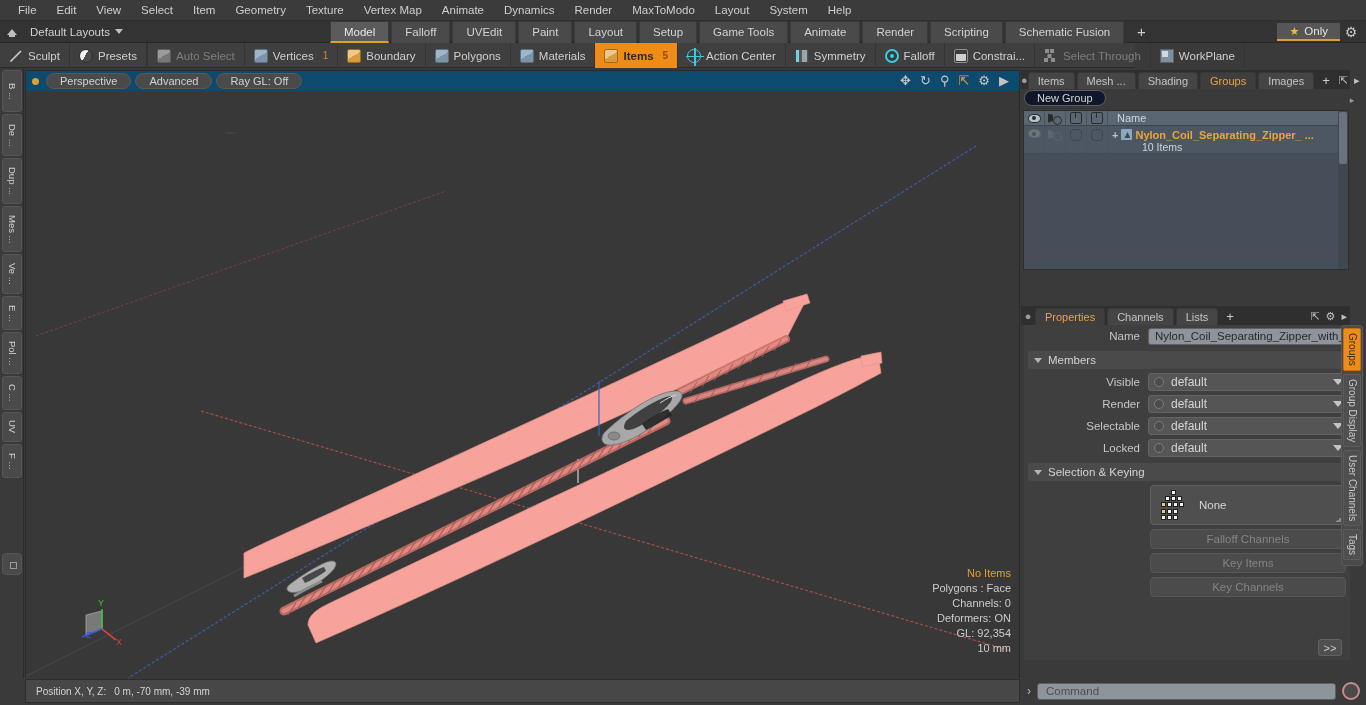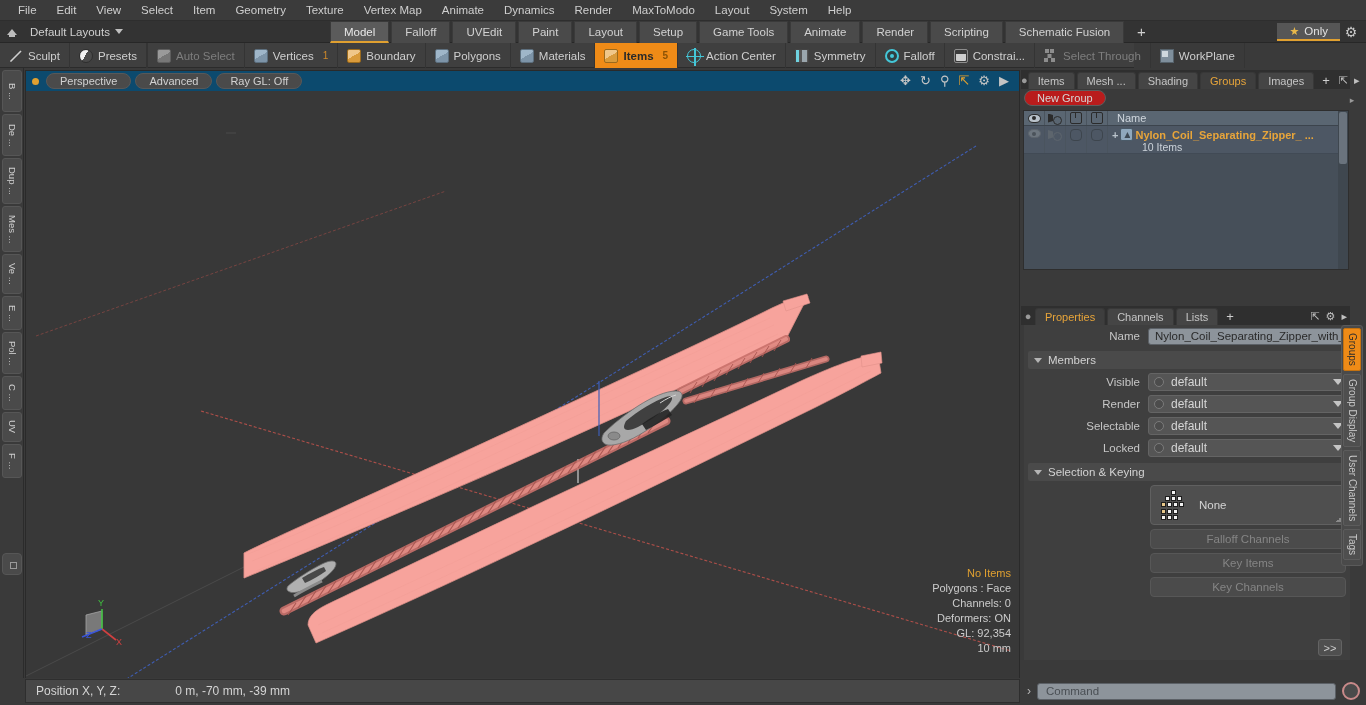--- a/index.html
+++ b/index.html
@@ -161,21 +161,21 @@
     font-size:11px; border:1px solid #383838; border-bottom:none;
     border-radius:3px 3px 0 0; margin-right:2px; white-space:nowrap;
   }
   .ptab.active { background:#3e3e3e; color:#e8a53a; }
   .ptab-plus { color:#cfcfcf; font-size:13px; padding:0 6px; line-height:17px; }
   .ptab-ic { color:#c0c0c0; font-size:11px; padding:0 3px; line-height:17px; }
 
   .groupbtn-row { position:absolute; left:0; top:19px; width:329px; height:20px; background:#3a3a3a; }
   .newgroup {
     position:absolute; left:3px; top:1px; height:16px; line-height:15px; padding:0 12px;
-    background:#b91c1c; border:1px solid #5d5d5d; border-radius:8px; color:#d5d5d5; font-size:11px;
+    background:#0f172a; border:1px solid #5d5d5d; border-radius:8px; color:#d5d5d5; font-size:11px;
   }
 
   .grouplist {
     position:absolute; left:2px; top:40px; width:326px; height:160px;
     background:#464f59; border:1px solid #2e2e2e;
   }
   .gl-head { display:flex; height:15px; background:#5a6672; border-bottom:1px solid #3c444d; }
   .gl-col { width:21px; border-right:1px solid #4a545e; display:flex;align-items:center;justify-content:center; }
   .gl-name { flex:1; padding-left:9px; color:#cfd6dd; font-size:11px; line-height:15px; }
   .gl-row { display:flex; min-height:28px; background:#4d5764; border-bottom:1px solid #414a55; }
@@ -268,21 +268,21 @@
     color:#c9c9c9; font-size:10px; writing-mode:vertical-rl; text-orientation:mixed;
     display:flex; align-items:center; justify-content:center; white-space:nowrap; padding:4px 0;
   }
   .rtab.active { background:#ef8b17; color:#2d2d2d; border-color:#c47210; }
   .rightrail-top { position:absolute; left:2px; top:0; width:18px; height:12px; color:#9a9a9a; font-size:9px; text-align:center;}
 
   
   .statusbar {
     position:absolute; left:25px; top:679px; width:995px; height:24px;
     background:#474747; border:1px solid #2e2e2e;
-    display:flex; align-items:center; padding-left:10px; color:#d4d4d4; font-size:12px;gap:47px;
+    display:flex; align-items:center; padding-left:10px; color:#d4d4d4; font-size:10px;
   }
   .botleft-sq { position:absolute; left:0; top:679px; width:24px; height:24px; background:#3a3a3a; }
   .cmdbar {
     position:absolute; left:1021px; top:679px; width:345px; height:24px; background:#3a3a3a;
     display:flex; align-items:center; padding:0 6px; gap:6px;
   }
   .cmd-gt { color:#b5b5b5; font-size:12px; }
   .cmd-input {
     flex:1; height:17px; background:#8d949b; border:1px solid #5c6167; border-radius:3px;
     color:#4a4f54; font-size:11.5px; line-height:15px; padding:0 8px;

